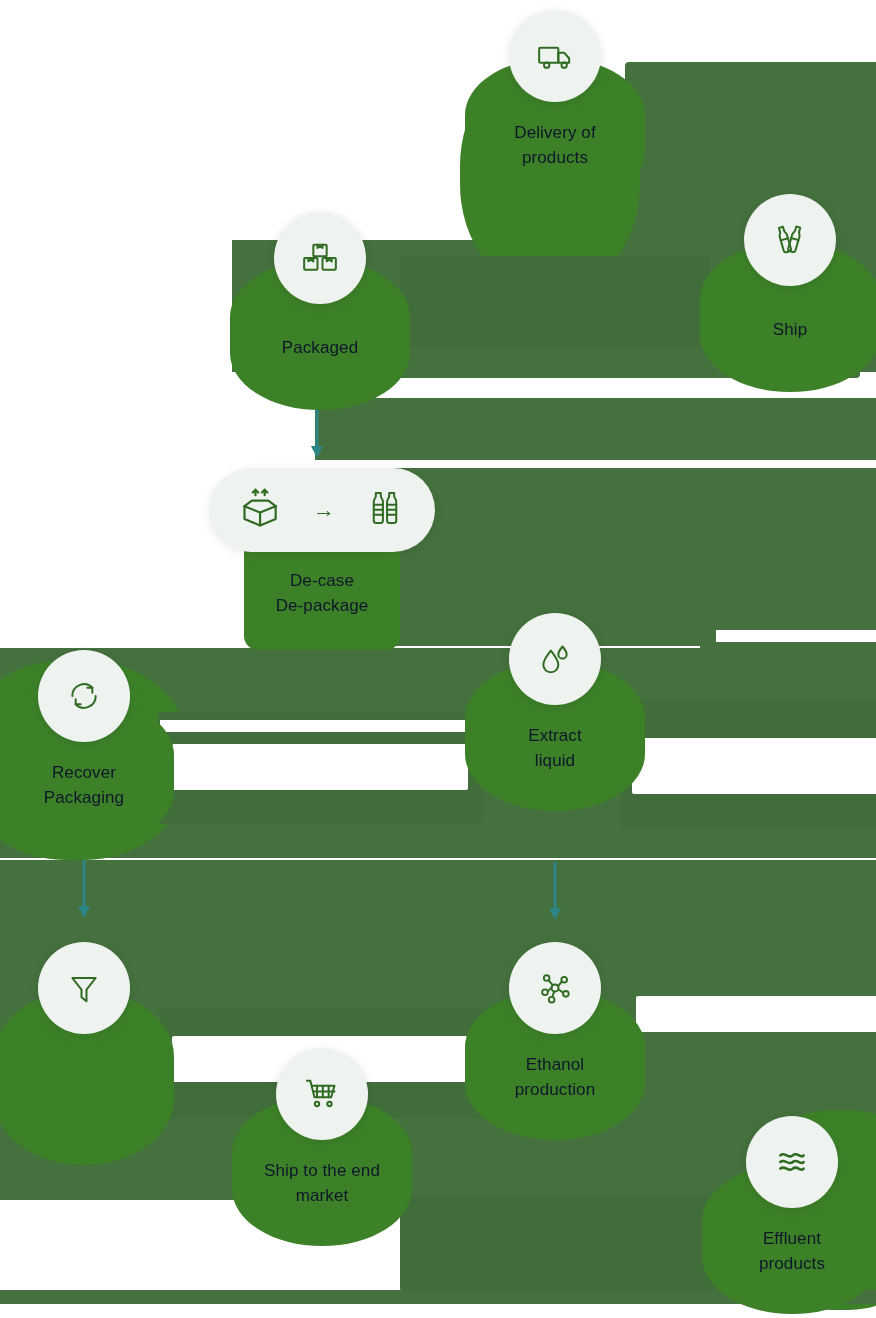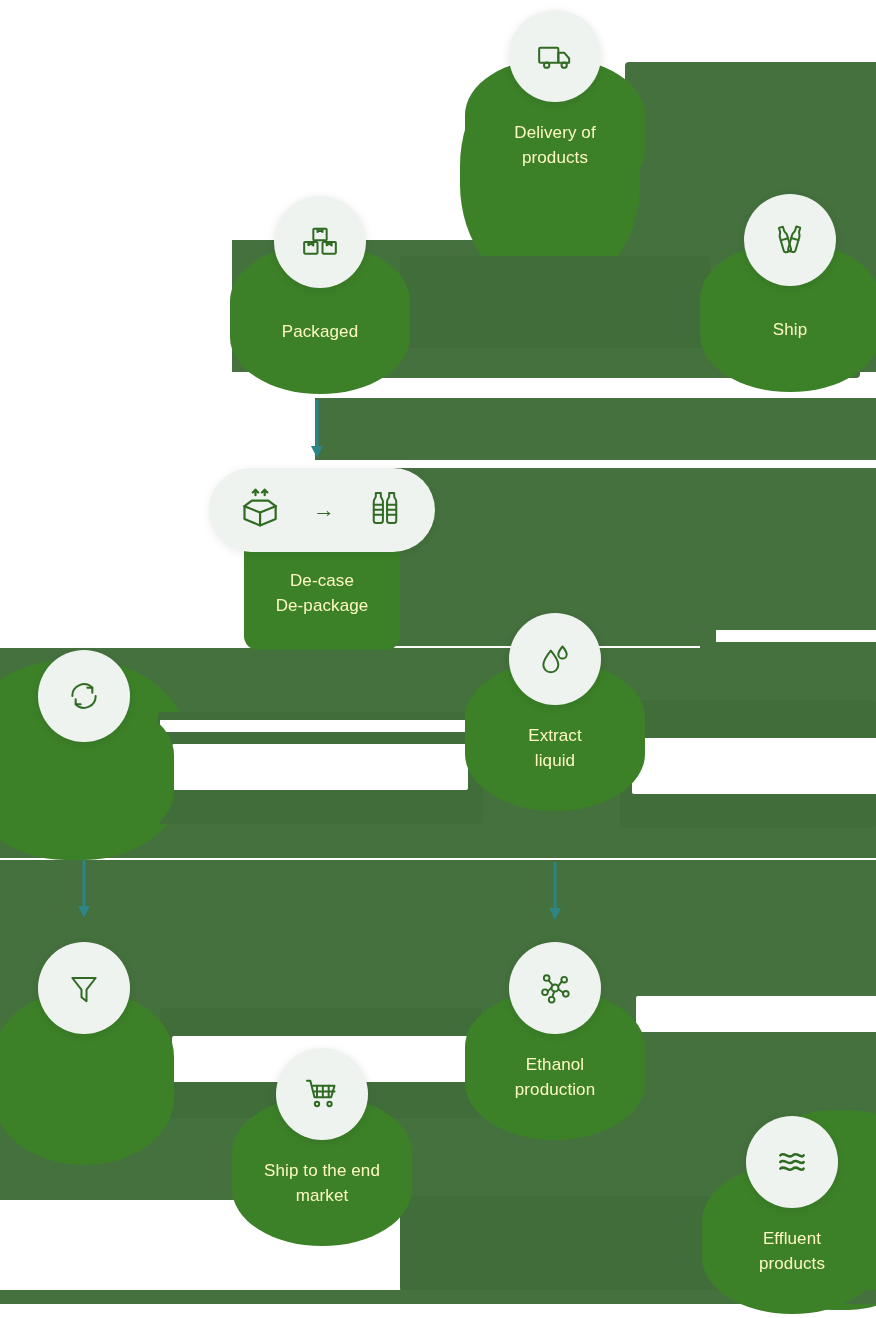--- a/index.html
+++ b/index.html
@@ -44,21 +44,21 @@
     min-height:150px;
     background:#3c8128;
     border-radius:50% 50% 50% 50% / 38% 38% 38% 38%;
     display:flex;
     align-items:center;
     justify-content:center;
     padding-top:42px;
     box-sizing:border-box;
   }
   .node-label{
-    color:#fef9c3;
+    color:#0f172a;
     font-size:17px;
     line-height:25px;
     text-align:center;
     padding:0 8px 18px;
     letter-spacing:.1px;
     white-space:pre-line;
   }
   .icon-circle{
     position:absolute;
     top:-48px;
@@ -181,21 +181,21 @@
           <path d="M28 20 h7 l6 7 v5 h-13 z"></path>
           <circle cx="14" cy="35" r="3.2"></circle>
           <circle cx="35" cy="35" r="3.2"></circle>
         </svg>
       </div>
       <div class="node-label">Delivery of
 products</div>
     </div>
   </div>
 
-  <div class="node z7" style="left:230px;top:244px;">
+  <div class="node z7" style="left:230px;top:260px;">
     <div class="node-body">
       <div class="icon-circle">
         <svg width="40" height="40" viewBox="0 0 48 48" fill="none" stroke="#2f6b22" stroke-width="2.4" stroke-linecap="round" stroke-linejoin="round">
           <rect x="16" y="8" width="16" height="14" rx="1"></rect>
           <path d="M21 8 v4 l3-2 3 2 V8"></path>
           <rect x="5" y="24" width="16" height="14" rx="1"></rect>
           <path d="M10 24 v4 l3-2 3 2 v-4"></path>
           <rect x="27" y="24" width="16" height="14" rx="1"></rect>
           <path d="M32 24 v4 l3-2 3 2 v-4"></path>
         </svg>
@@ -252,20 +252,22 @@
   <div class="node z7" style="left:-6px;top:698px;">
     <div class="node-body">
       <div class="icon-circle">
         <svg width="40" height="40" viewBox="0 0 48 48" fill="none" stroke="#2f6b22" stroke-width="2.4" stroke-linecap="round" stroke-linejoin="round">
           <path d="M38 24a14 14 0 0 1-24 10"></path>
           <path d="M10 24a14 14 0 0 1 24-10"></path>
           <path d="M14 28 l0 6 l6 0"></path>
           <path d="M34 20 l0-6 l-6 0"></path>
         </svg>
       </div>
+      <div class="node-label">Recover
+Packaging</div>
     </div>
   </div>
 
   <div class="node z7" style="left:465px;top:661px;">
     <div class="node-body">
       <div class="icon-circle">
         <svg width="40" height="40" viewBox="0 0 48 48" fill="none" stroke="#2f6b22" stroke-width="2.4" stroke-linecap="round" stroke-linejoin="round">
           <path d="M19 14 C19 14 10 25 10 31 a9 9 0 0 0 18 0 C28 25 19 14 19 14 z"></path>
           <path d="M33 9 C33 9 28 15 28 18.5 a5 5 0 0 0 10 0 C38 15 33 9 33 9 z"></path>
         </svg>

